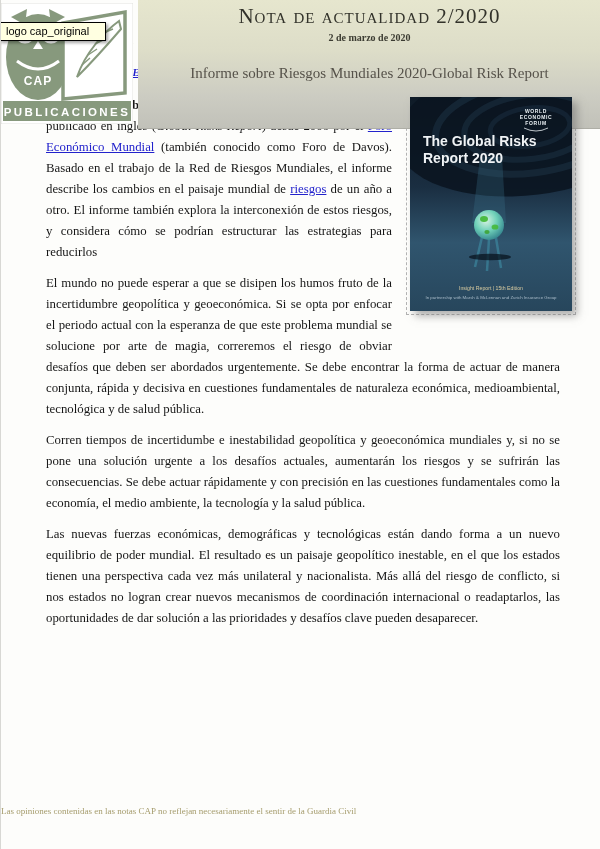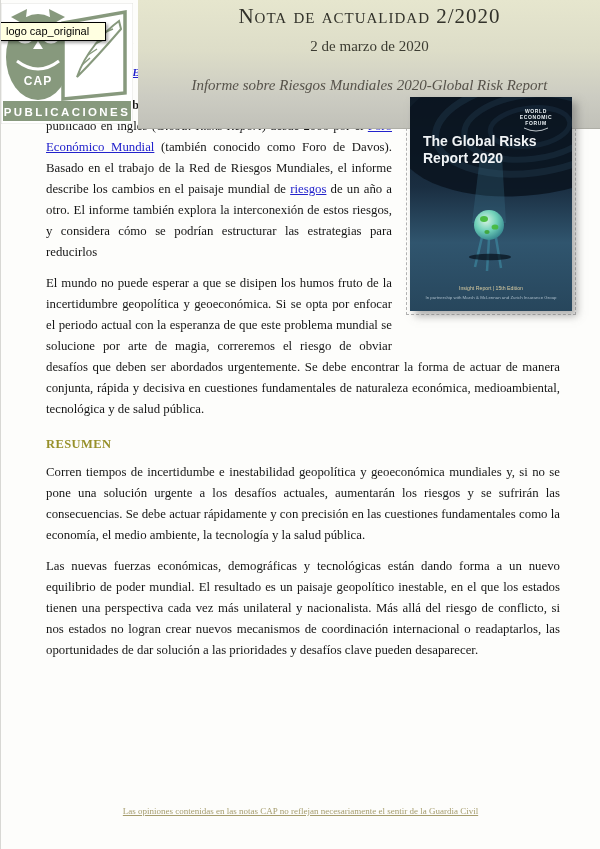--- a/index.html
+++ b/index.html
@@ -14,22 +14,22 @@
   .hdr-band {
     position:absolute; left:137px; top:0; width:463px; height:129px;
     background:linear-gradient(180deg,#e6e6ce 0%,#ddddc8 40%,#ccccc2 75%,#c1c1b9 100%);
     border-bottom:1px solid #aeaea6;
     text-align:center;
   }
   .hdr-title {
     margin-top:4px; font-variant:small-caps; letter-spacing:1px;
     font-size:21px; color:#32322a;
   }
-  .hdr-date { margin-top:9px; font-size:15px; color:#3c3c32; }
-  .hdr-sub  { margin-top:22px; font-size:15px; color:#56524a;font-style:italic; }
+  .hdr-date { margin-top:3px; font-size:10px; color:#3c3c32;font-weight:bold; }
+  .hdr-sub  { margin-top:22px; font-size:15px; color:#56524a; }
   .logo-wrap { position:absolute; left:0; top:3px; width:132px; height:121px; }
   .logo-wrap svg { display:block; }
   .tooltip {
     position:absolute; left:-2px; top:22px; z-index:5;
     background:#ffffe1; border:1px solid #000000;
     box-shadow:2px 2px 3px rgba(0,0,0,.35);
     font-family:"Liberation Sans", sans-serif; font-size:11px; color:#000;
     padding:2px 16px 3px 6px; white-space:nowrap;
   }
   
@@ -62,21 +62,21 @@
     background:#c4b5fd;
   }
   .cover svg { display:block; }
   .resumen-h {
     font-size:12.5px; font-weight:bold; color:#97902a;
     letter-spacing:.4px; margin:14px 0 8px 0;
   }
   
   .page-footer {
     position:absolute; left:0; top:806px; width:100%;
-    text-align:center; font-size:9px; color:#a59c6d;text-decoration:underline;
+    font-size:9px; color:#a59c6d;
   }
 </style>
 </head>
 <body>
 
 <div class="page">
 
   <div class="hdr-band">
     <div class="hdr-title">Nota de actualidad 2/2020</div>
     <div class="hdr-date">2 de marzo de 2020</div>
@@ -162,21 +162,20 @@
           <text x="81" y="193" font-family="Liberation Sans, sans-serif" font-size="5.2" fill="#d8cba0" text-anchor="middle">Insight Report | 15th Edition</text>
           <text x="81" y="202" font-family="Liberation Sans, sans-serif" font-size="4.4" fill="#a7bac8" text-anchor="middle">In partnership with Marsh &amp; McLennan and Zurich Insurance Group</text>
         </svg>
       </div>
     </div>
 
     <p><span class="bold">El Informe sobre riesgos mundiales es un estudio anual</span><span> publicado en inglés (</span><span class="ital">Global Risks Report</span><span>) desde 2006 por el </span><span class="lnk">Foro Económico Mundial</span><span> (también conocido como Foro de Davos). Basado en el trabajo de la Red de Riesgos Mundiales, el informe describe los cambios en el paisaje mundial de </span><span class="lnk">riesgos</span><span> de un año a otro. El informe también explora la interconexión de estos riesgos, y considera cómo se podrían estructurar las estrategias para reducirlos</span></p>
 
     <p>El mundo no puede esperar a que se disipen los humos fruto de la incertidumbre geopolítica y geoeconómica. Si se opta por enfocar el periodo actual con la esperanza de que este problema mundial se solucione por arte de magia, correremos el riesgo de obviar desafíos que deben ser abordados urgentemente. Se debe encontrar la forma de actuar de manera conjunta, rápida y decisiva en cuestiones fundamentales de naturaleza económica, medioambiental, tecnológica y de salud pública.</p>
 
-    <div class="resumen-h">RESUMEN</div>
 
     <p>Corren tiempos de incertidumbe e inestabilidad geopolítica y geoeconómica mundiales y, si no se pone una solución urgente a los desafíos actuales, aumentarán los riesgos y se sufrirán las consecuencias. Se debe actuar rápidamente y con precisión en las cuestiones fundamentales como la economía, el medio ambiente, la tecnología y la salud pública.</p>
 
     <p>Las nuevas fuerzas económicas, demográficas y tecnológicas están dando forma a un nuevo equilibrio de poder mundial. El resultado es un paisaje geopolítico inestable, en el que los estados tienen una perspectiva cada vez más unilateral y nacionalista. Más allá del riesgo de conflicto, si nos estados no logran crear nuevos mecanismos de coordinación internacional o readaptarlos, las oportunidades de dar solución a las prioridades y desafíos clave pueden desaparecer.</p>
   </div>
 
   <div class="page-footer">Las opiniones contenidas en las notas CAP no reflejan necesariamente el sentir de la Guardia Civil</div>
 
 </div>
 

